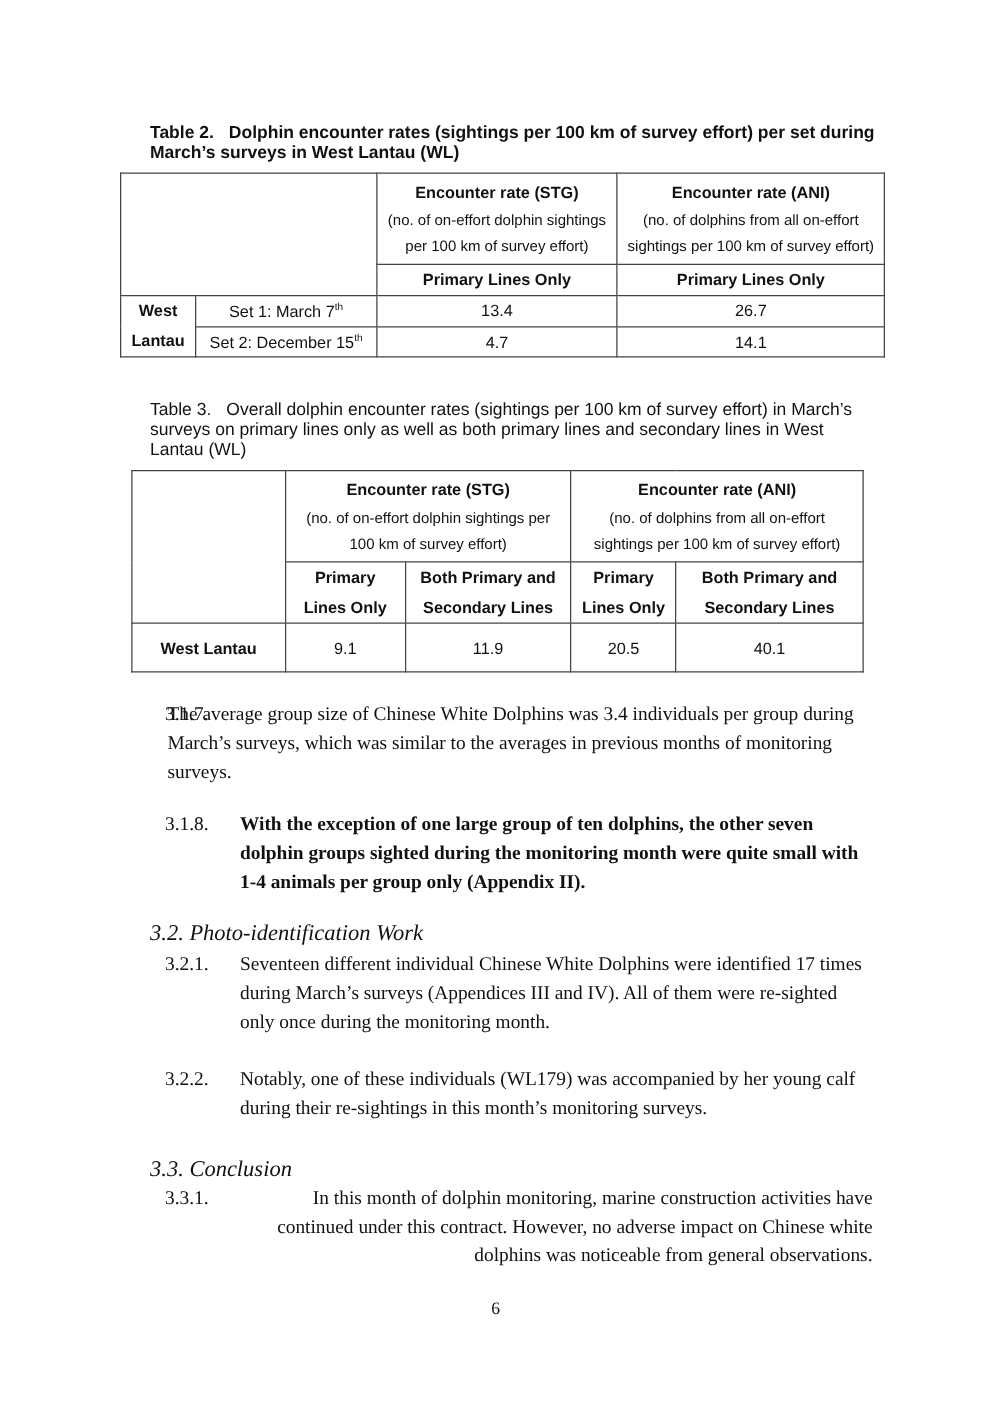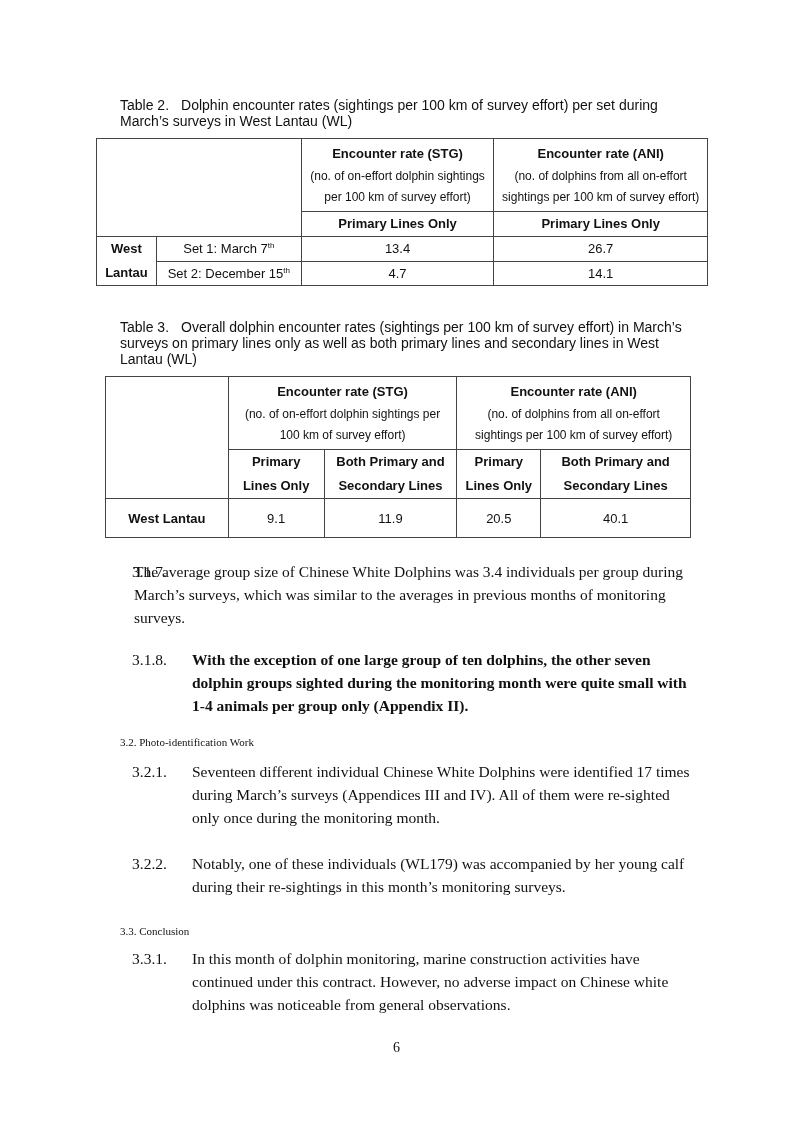--- a/index.html
+++ b/index.html
@@ -15,27 +15,27 @@
   .hdr-sub { font-size:12px; line-height:21px; }
   .val { font-size:13px; }
   sup { font-size:8px; }
 
   #t2 { left:96px; top:138px; width:612px; }
   #t3 { left:105px; top:376px; width:586px; }
 
   .para { position:absolute; left:120px; width:570px; font-family:"Liberation Serif", serif; font-size:15.5px; line-height:23px; }
   .para .num { position:absolute; left:0; top:0; }
   .para .txt { margin-left:64px; text-indent:-2px; }
-  .sec { position:absolute; left:120px; font-family:"Liberation Serif", serif; font-size:11px; }
+  .sec { position:absolute; left:120px; font-family:"Liberation Serif", serif; font-style:italic; font-size:18px; }
   .pageno { position:absolute; left:0; width:793px; top:1040px; text-align:center; font-family:"Liberation Serif", serif; font-size:14px; }
 </style>
 </head>
 <body>
 
-<div class="caption" style="top:97px;">
+<div class="caption" style="top:97px;font-weight:bold;">
   <span class="tnum">Table 2.</span><span>Dolphin encounter rates (sightings per 100 km of survey effort) per set during March’s surveys in West Lantau (WL)</span>
 </div>
 
 <table class="dt" id="t2">
   <colgroup>
       <col style="width:60px">
       <col style="width:145px">
       <col style="width:193px">
       <col style="width:214px">
     </colgroup>
@@ -155,21 +155,21 @@
 
 <div class="para" style="top:852px;">
   <span class="num">3.2.2.</span>
   <div class="txt" style="margin-left:34px;">
       <span style="display:block;">Notably, one of these individuals (WL179) was accompanied by her young calf during their re-sightings in this month’s monitoring surveys.</span>
     </div>
 </div>
 
 <div class="sec" style="top:925px;">3.3.  Conclusion</div>
 
-<div class="para" style="top:947px;">
+<div class="para" style="top:947px;text-align:right;">
   <span class="num">3.3.1.</span>
   <div class="txt" style="margin-left:34px;">
       <span style="display:block;">In this month of dolphin monitoring, marine construction activities have continued under this contract.    However, no adverse impact on Chinese white dolphins was noticeable from general observations.</span>
     </div>
 </div>
 
 <div class="pageno">6</div>
 
 <style>
   

